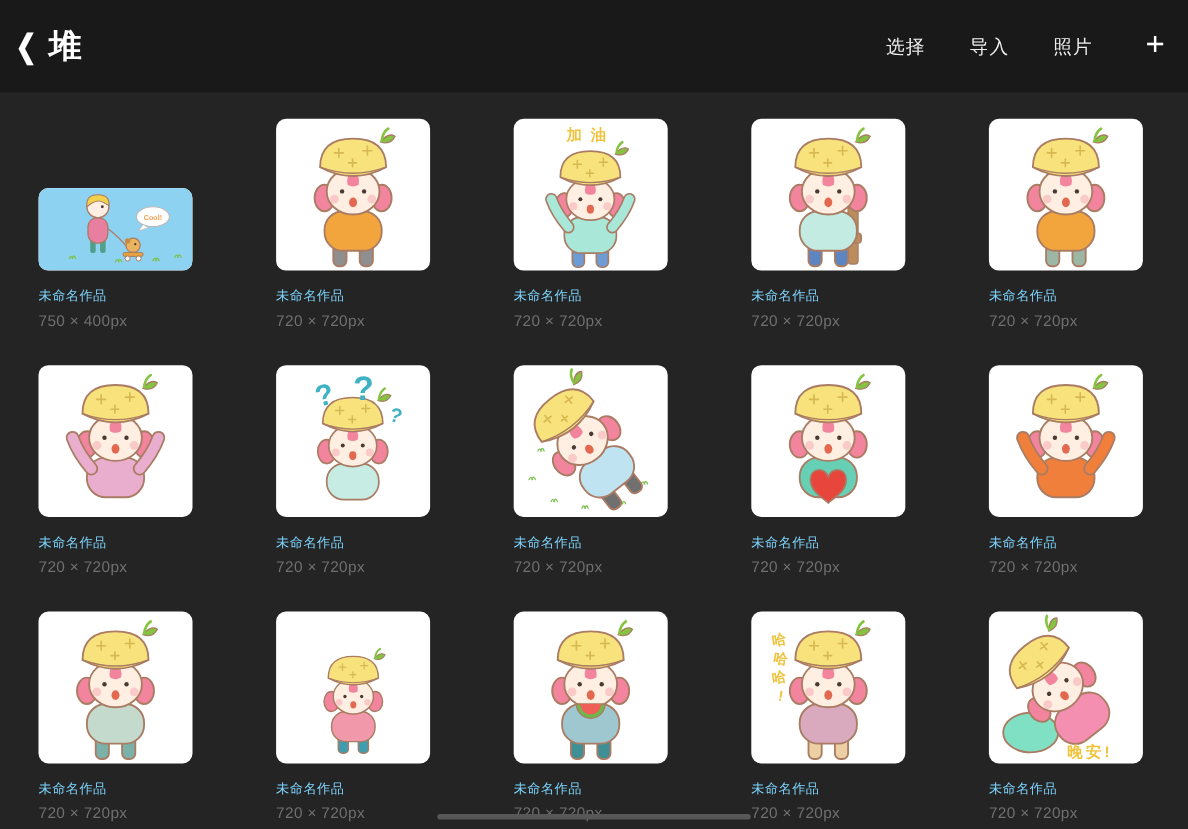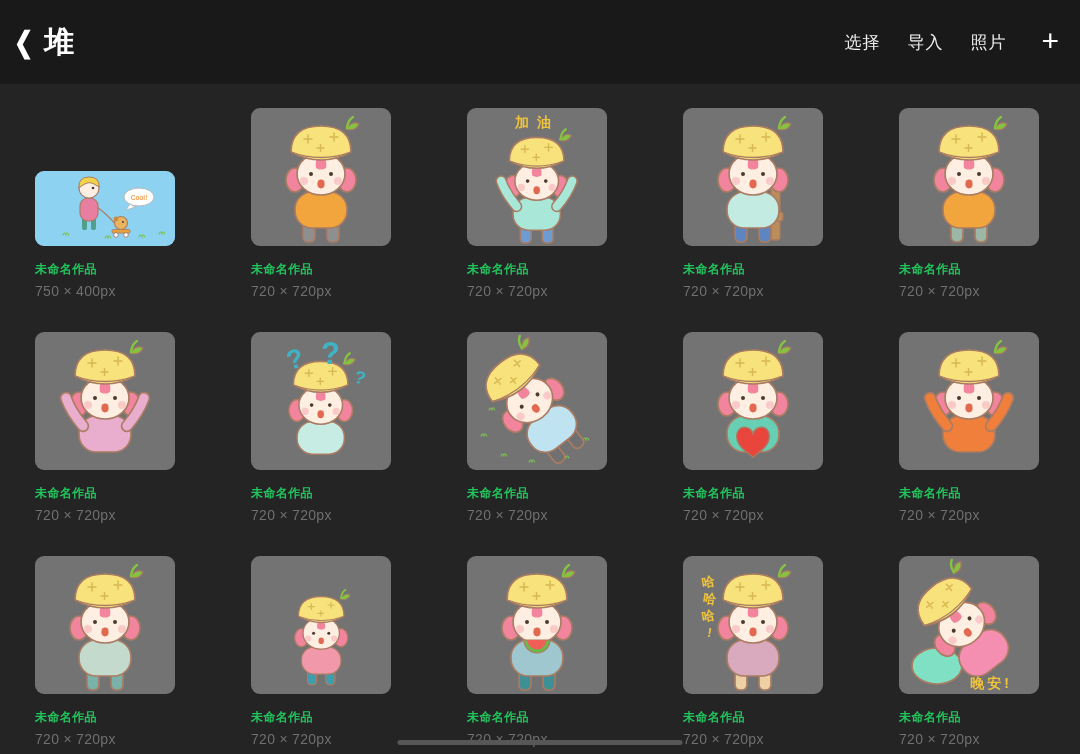--- a/index.html
+++ b/index.html
@@ -10,35 +10,35 @@
     -webkit-font-smoothing:antialiased;
   }
   header{
     height:84px;background:#191919;
     display:flex;align-items:center;justify-content:space-between;
     padding:0 20px 0 14px;box-sizing:border-box;
   }
   .back{display:flex;align-items:center;gap:11px;color:#ffffff;cursor:pointer;background:none;border:none;padding:0}
   .chev{font-size:23px;font-weight:700;line-height:1;transform:scaleY(1.25)}
   .stack-title{font-size:30px;font-weight:700;letter-spacing:1px;font-family:inherit}
-  .actions{display:flex;align-items:center;gap:27px}
+  .actions{display:flex;align-items:center;gap:40px}
   .actions button{background:none;border:none;color:#efefef;font-size:17px;font-family:inherit;cursor:pointer;padding:0;letter-spacing:1px}
   .plus-btn{margin-left:8px}
   .plus{font-size:30px;font-weight:100;line-height:1;color:#ffffff;display:inline-block;transform:translateY(-1px)}
   .grid{
     display:grid;grid-template-columns:repeat(5,140px);
     column-gap:76px;row-gap:33px;
     padding:24px 0 0 35px;
   }
   figure.cell{margin:0}
   .thumbwrap{height:138px;display:flex;align-items:flex-end}
-  .thumb{width:140px;height:138px;background:#737373;border-radius:9px;overflow:hidden;cursor:pointer}
+  .thumb{width:140px;height:138px;background:#ffffff;border-radius:9px;overflow:hidden;cursor:pointer}
   .thumb.wide{height:75px}
   .thumb svg{display:block;width:100%;height:100%}
-  .meta .t{margin-top:15px;font-size:12px;font-weight:700;color:#22c55e;letter-spacing:.4px;cursor:pointer}
+  .meta .t{margin-top:15px;font-size:12px;font-weight:400;color:#7dd3fc;letter-spacing:.4px;cursor:pointer}
   .meta .s{margin-top:5px;font-size:14px;color:#6f6f6f;letter-spacing:.3px}
   .scrollbar{
     position:absolute;left:50%;transform:translateX(-50%);
     bottom:9px;width:285px;height:5px;border-radius:3px;background:#575757;cursor:pointer;
   }
 </style>
 </head>
 <body>
 
 <div class="app">

